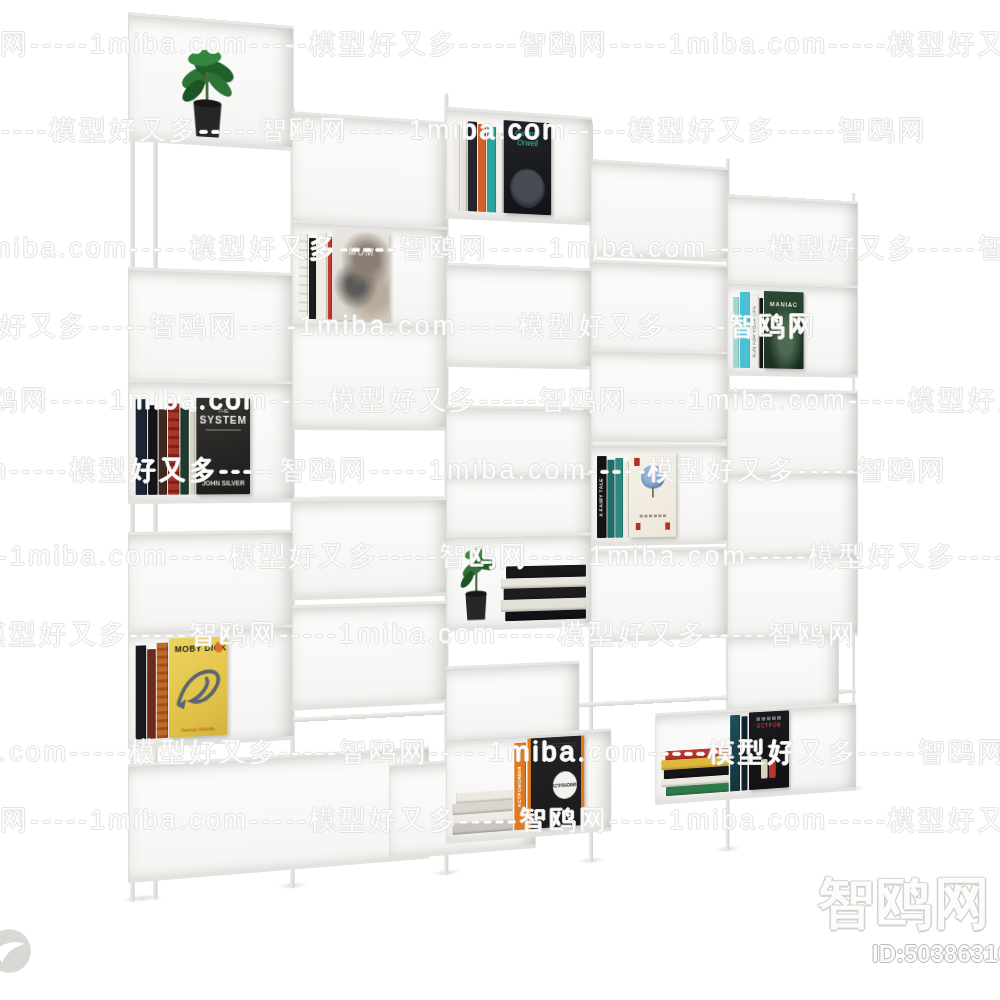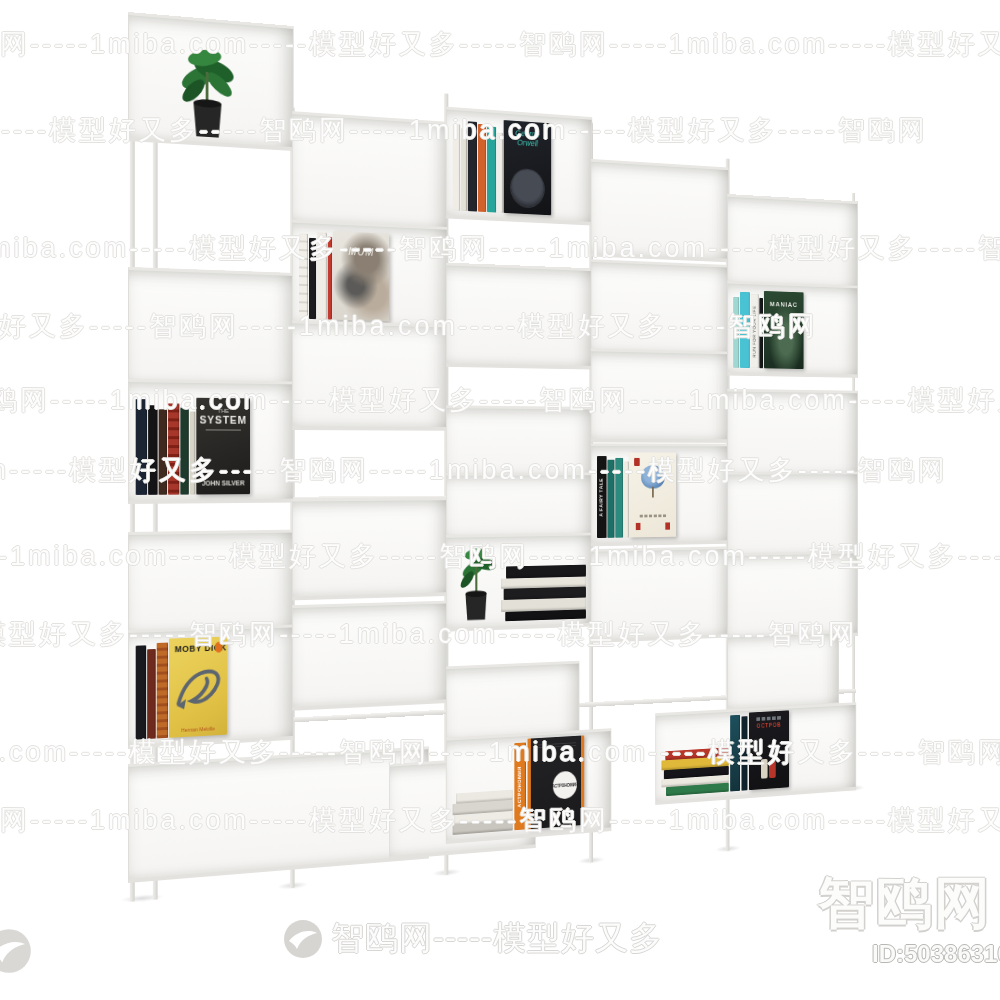--- a/index.html
+++ b/index.html
@@ -273,27 +273,20 @@
   <div class="wm wm-row" style="left:-320px;top:112px;">智鸥网-----1miba.com-----模型好又多-----智鸥网-----1miba.com-----模型好又多-----智鸥网</div>
   <div class="wm wm-row" style="left:-180px;top:230px;">智鸥网-----1miba.com-----模型好又多-----智鸥网-----1miba.com-----模型好又多-----智鸥网</div>
   <div class="wm wm-row" style="left:-430px;top:308px;">智鸥网-----1miba.com-----模型好又多-----智鸥网-----1miba.com-----模型好又多-----智鸥网</div>
   <div class="wm wm-row" style="left:-40px;top:382px;">智鸥网-----1miba.com-----模型好又多-----智鸥网-----1miba.com-----模型好又多-----智鸥网</div>
   <div class="wm wm-row" style="left:-300px;top:452px;">智鸥网-----1miba.com-----模型好又多-----智鸥网-----1miba.com-----模型好又多-----智鸥网</div>
   <div class="wm wm-row" style="left:-140px;top:538px;">智鸥网-----1miba.com-----模型好又多-----智鸥网-----1miba.com-----模型好又多-----智鸥网</div>
   <div class="wm wm-row" style="left:-390px;top:616px;">智鸥网-----1miba.com-----模型好又多-----智鸥网-----1miba.com-----模型好又多-----智鸥网</div>
   <div class="wm wm-row" style="left:-240px;top:734px;">智鸥网-----1miba.com-----模型好又多-----智鸥网-----1miba.com-----模型好又多-----智鸥网</div>
   <div class="wm wm-row" style="left:-60px;top:802px;">智鸥网-----1miba.com-----模型好又多-----智鸥网-----1miba.com-----模型好又多-----智鸥网</div>
 
-  <div style="position:absolute;left:283px;top:916px;display:flex;align-items:center;gap:8px;z-index:51;">
-    <svg width="40" height="40" viewBox="0 0 40 40">
-      <circle cx="20" cy="20" r="19" fill="#d6d5d2"></circle>
-      <path d="M6 22 C14 12 26 10 34 14 C26 16 18 20 14 30 C12 26 9 24 6 22 Z" fill="#ffffff"></path>
-    </svg>
-    <span class="wm wm-banner" style="position:static;">智鸥网-----模型好又多</span>
-  </div>
 
   <svg width="46" height="46" viewBox="0 0 40 40" style="position:absolute;left:-14px;top:928px;z-index:51;">
     <circle cx="20" cy="20" r="19" fill="#d9d8d5"></circle>
     <path d="M6 22 C14 12 26 10 34 14 C26 16 18 20 14 30 C12 26 9 24 6 22 Z" fill="#ffffff"></path>
   </svg>
 
   <div class="wm wm-corner" style="left:818px;top:866px;">智鸥网</div>
   <div class="wm wm-id" style="left:872px;top:940px;">ID:503863106</div>
 
 </div>

